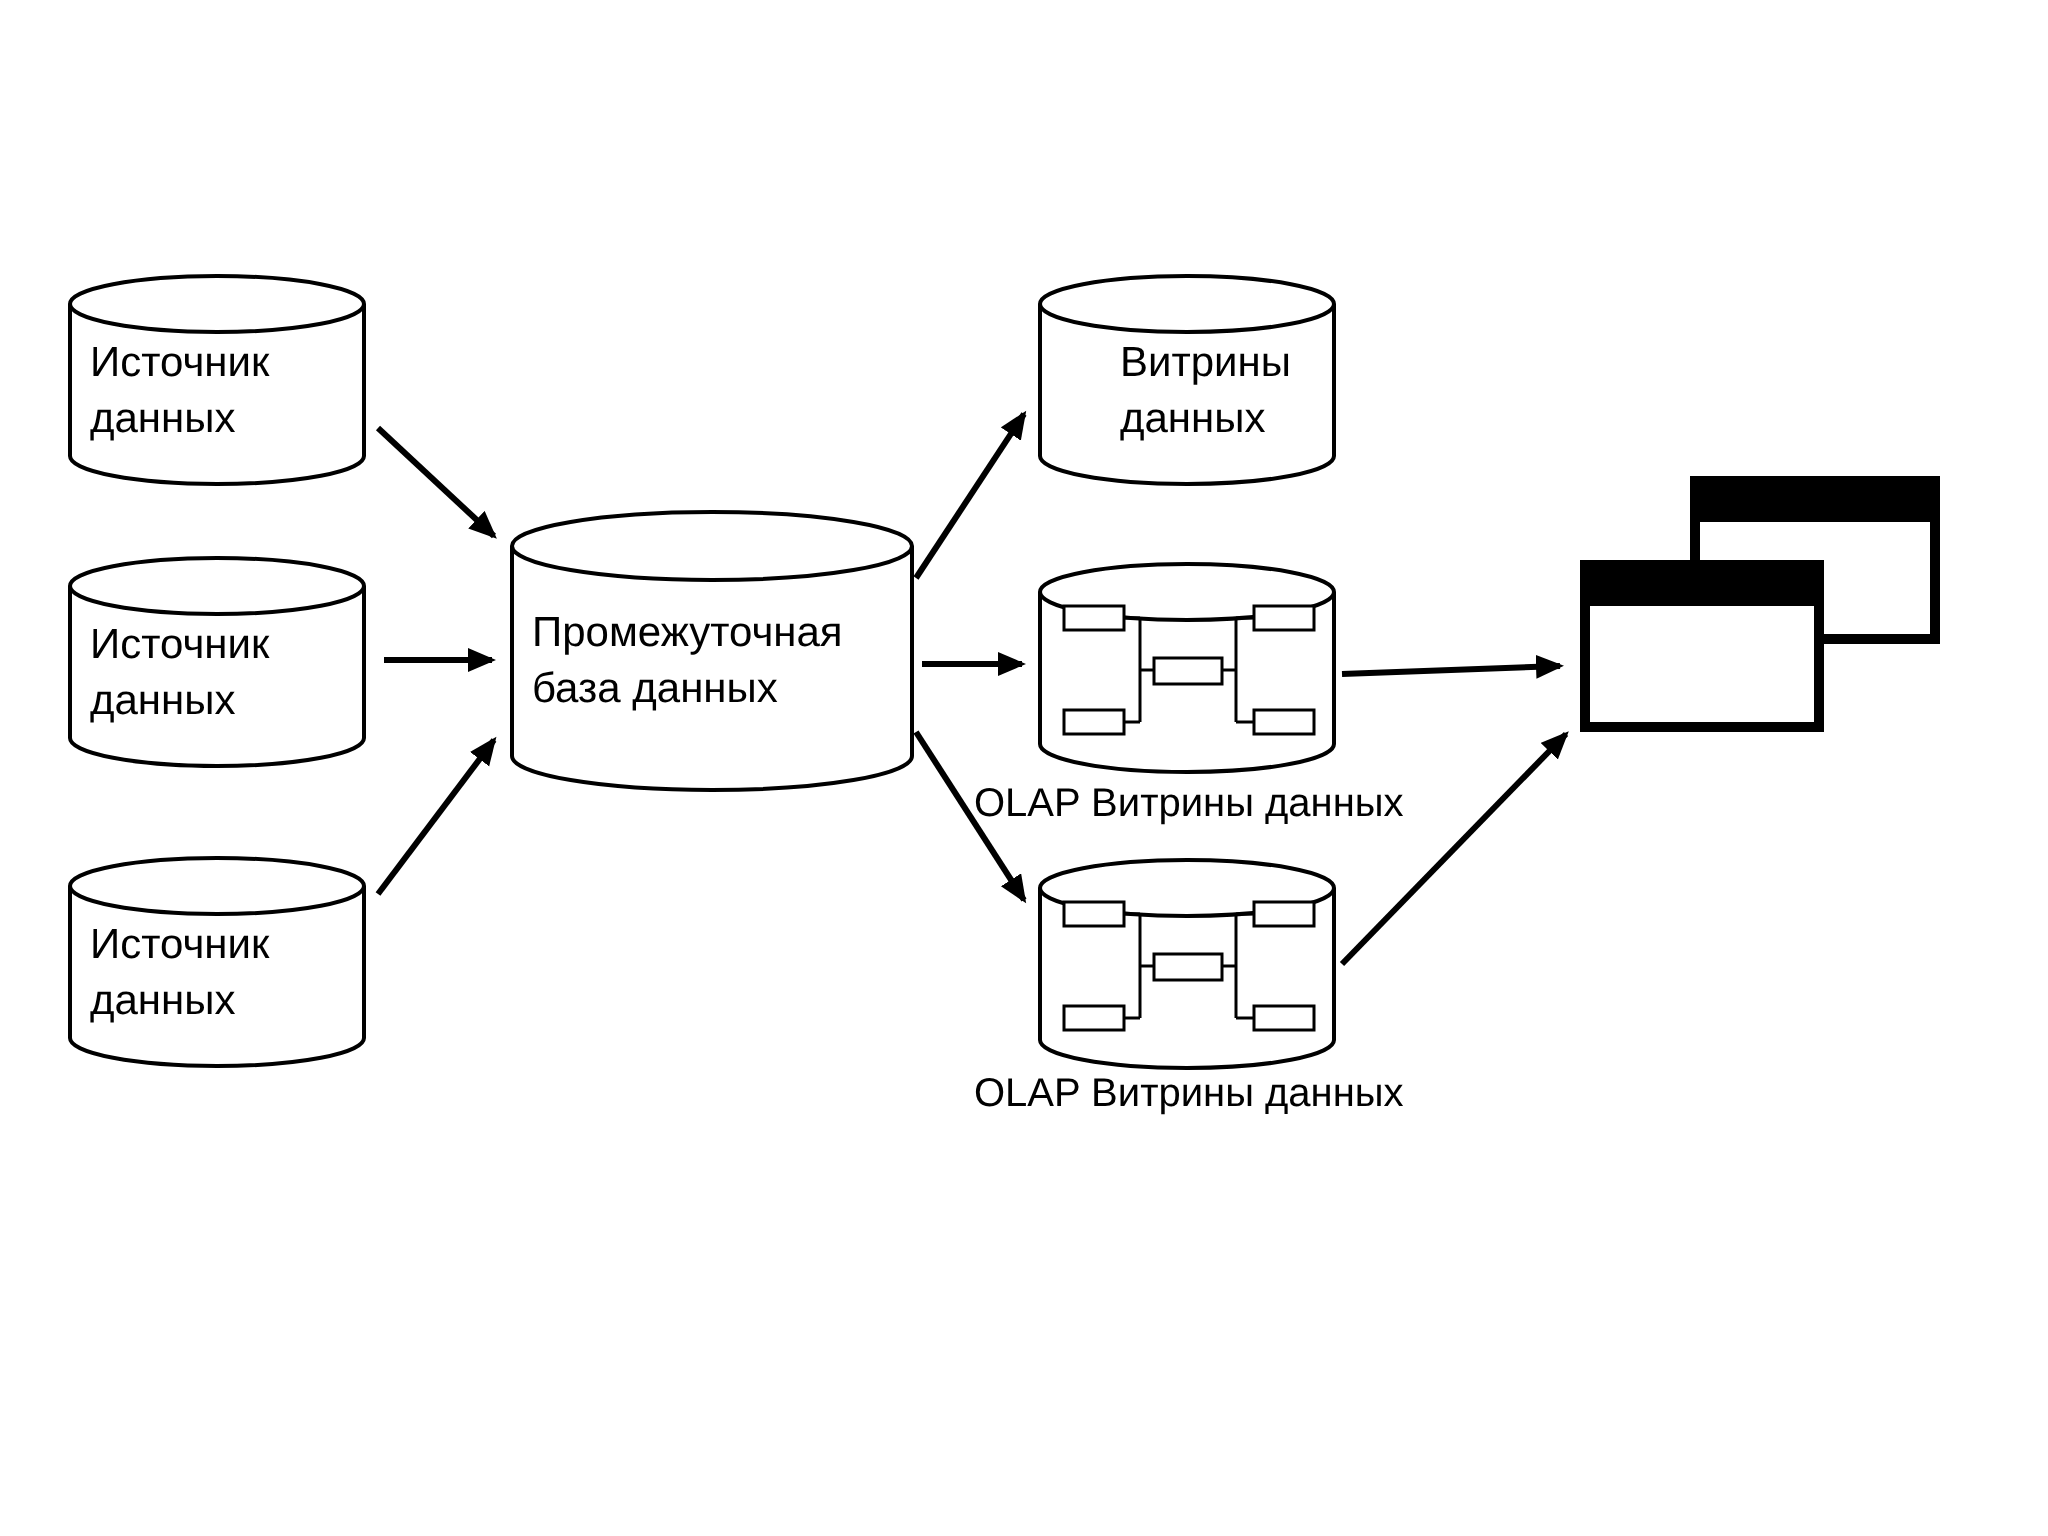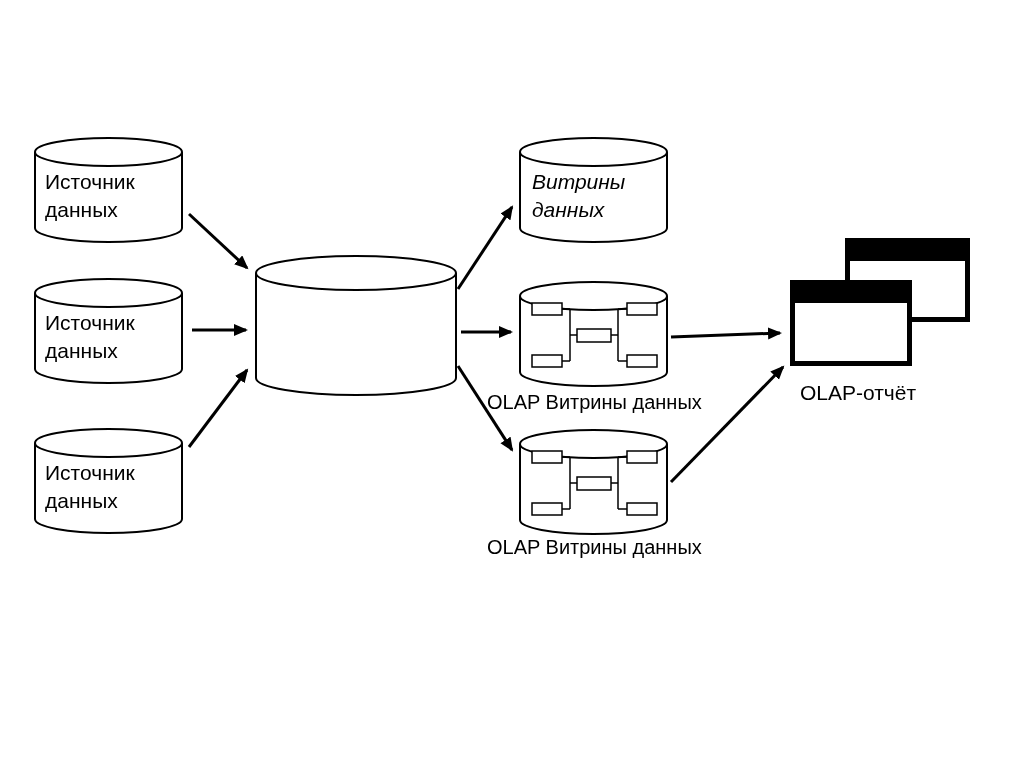--- a/index.html
+++ b/index.html
@@ -121,22 +121,22 @@
       <line x1="671" y1="482" x2="783" y2="367" marker-end="url(#arrow)"></line>
     </g>
   </svg>
 
   <div class="label" style="left:45px; top:168px; width:136px;">Источник данных</div>
 
   <div class="label" style="left:45px; top:309px; width:136px;">Источник данных</div>
 
   <div class="label" style="left:45px; top:459px; width:136px;">Источник данных</div>
 
+  <div class="label" style="left:266px; top:303px; width:190px;">Промежуточная база данных</div>
 
-  <div class="label" style="left:532px; top:168px; width:130px;font-style:italic;">Витрины данных</div>
+  <div class="label" style="left:560px; top:168px; width:130px;">Витрины данных</div>
 
   <div class="label small" style="left:487px; top:392px;">OLAP Витрины данных</div>
 
   <div class="label small" style="left:487px; top:537px;">OLAP Витрины данных</div>
 
-  <div class="label" style="left:800px; top:379px;">OLAP-отчёт</div>
 
 </div>
 
 </body></html>

